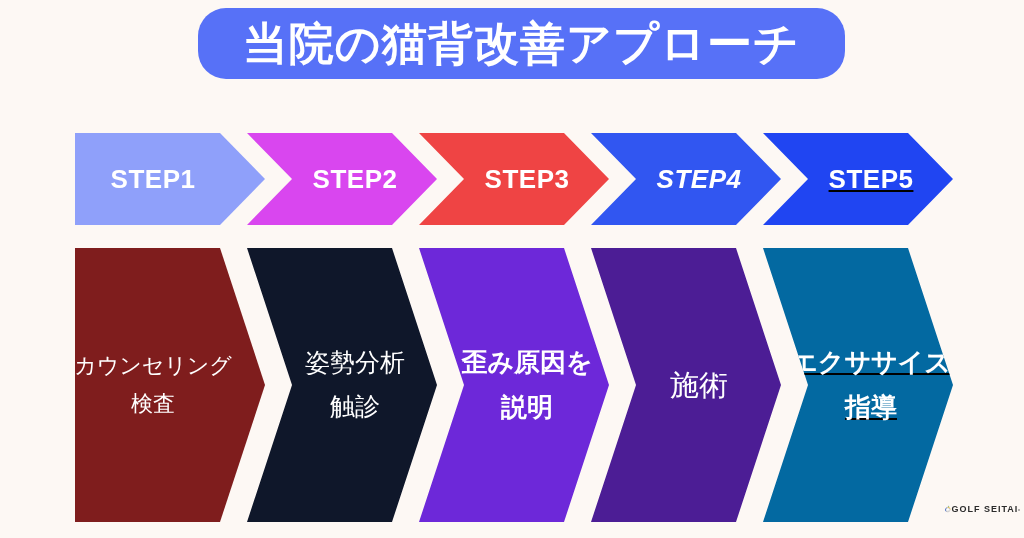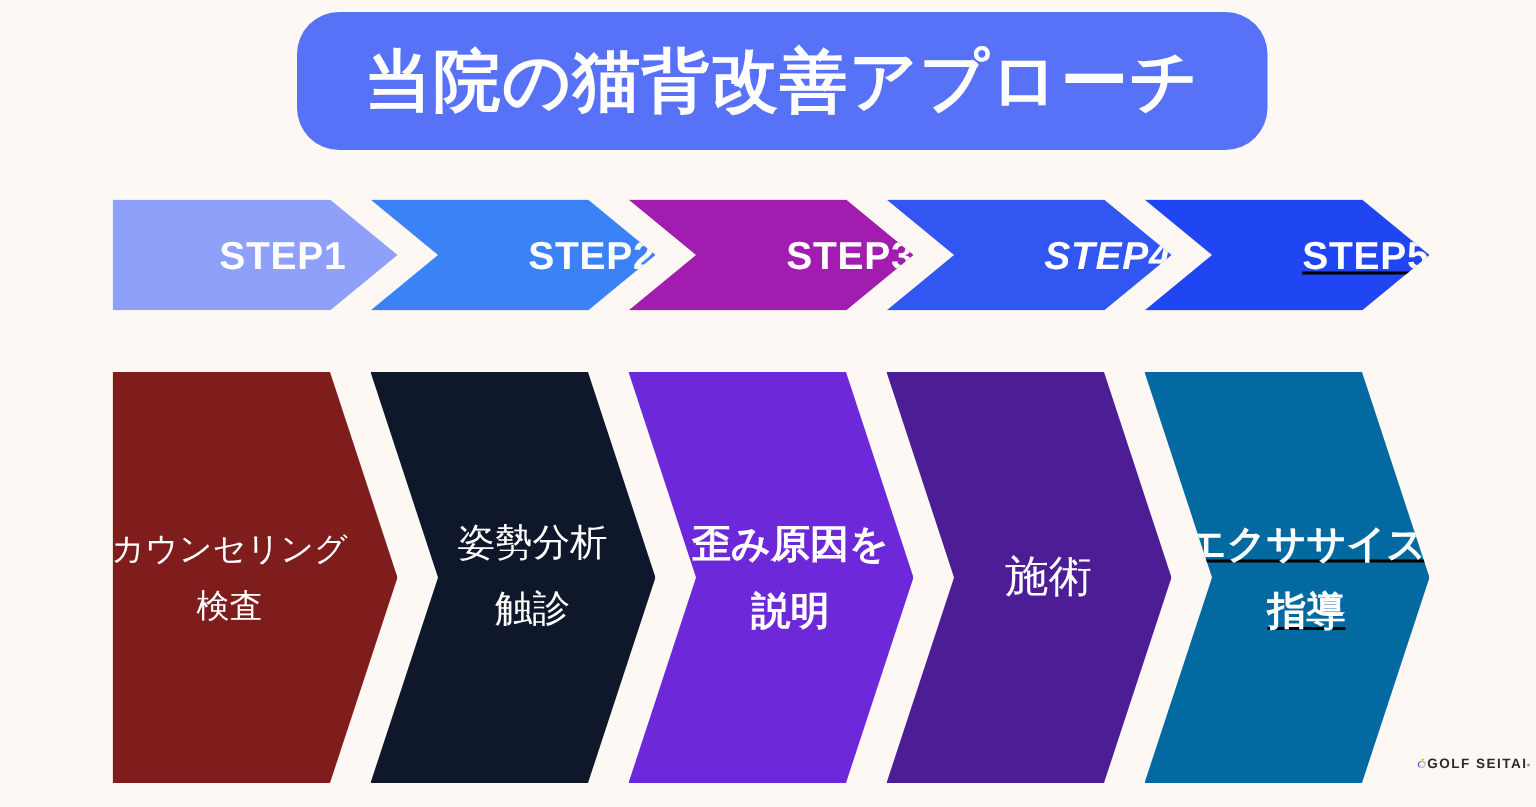--- a/index.html
+++ b/index.html
@@ -9,38 +9,38 @@
     background: #fdf8f4;
     position: relative;
     overflow: hidden;
   }
   .canvas { position: absolute; inset: 0; width: 1024px; height: 538px; }
 
   
   .banner {
     position: absolute;
     left: 198px; top: 8px;
-    width: 647px; height: 92px;
+    width: 647px; height: 71px;
     border-radius: 28px;
     display: flex; align-items: center; justify-content: center;
   }
   .banner h1 {
     color: #ffffff;
     font-size: 45px;
     font-weight: 900;
     letter-spacing: 1px;
     white-space: nowrap;
   }
 
   
   .step-arrow {
     position: absolute;
     top: 133px;
-    width: 190px; height: 74px;
-    display: flex; align-items: center; justify-content: flex-end;
+    width: 190px; height: 92px;
+    display: flex; align-items: center; justify-content: center;
   }
   .step-arrow.first {
     clip-path: polygon(0 0, 145px 0, 190px 50%, 145px 100%, 0 100%);
     padding-right: 34px;
   }
   .step-arrow.notched {
     clip-path: polygon(0 0, 145px 0, 190px 50%, 145px 100%, 0 100%, 45px 50%);
     padding-left: 26px;
   }
   .step-arrow span {
@@ -113,24 +113,24 @@
 
 <div class="canvas">
 
   <div class="banner" style="background-color: rgb(87, 113, 247);">
     <h1>当院の猫背改善アプローチ</h1>
   </div>
 
   <div class="step-arrow first pos-1" style="background-color: rgb(143, 160, 250);">
     <span>STEP1</span>
   </div>
-  <div class="step-arrow notched pos-2" style="background-color: #3b82f6;">
+  <div class="step-arrow notched pos-2" style="background-color: #d946ef;">
     <span>STEP2</span>
   </div>
-  <div class="step-arrow notched pos-3" style="background-color: #a21caf;">
+  <div class="step-arrow notched pos-3" style="background-color: #ef4444;">
     <span>STEP3</span>
   </div>
   <div class="step-arrow notched pos-4" style="background-color: rgb(49, 86, 241); font-style: italic;">
     <span>STEP4</span>
   </div>
   <div class="step-arrow notched pos-5" style="background-color: rgb(32, 69, 242);">
     <span>STEP5</span>
   </div>
 
   <div class="body-chevron bc-1 first pos-1" style="background-color: #7f1d1d;">

